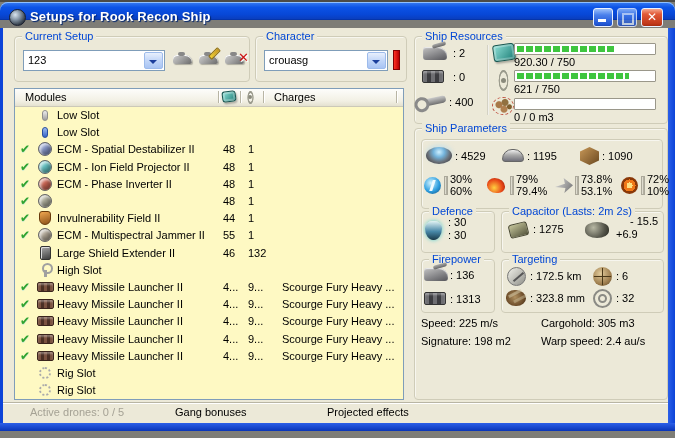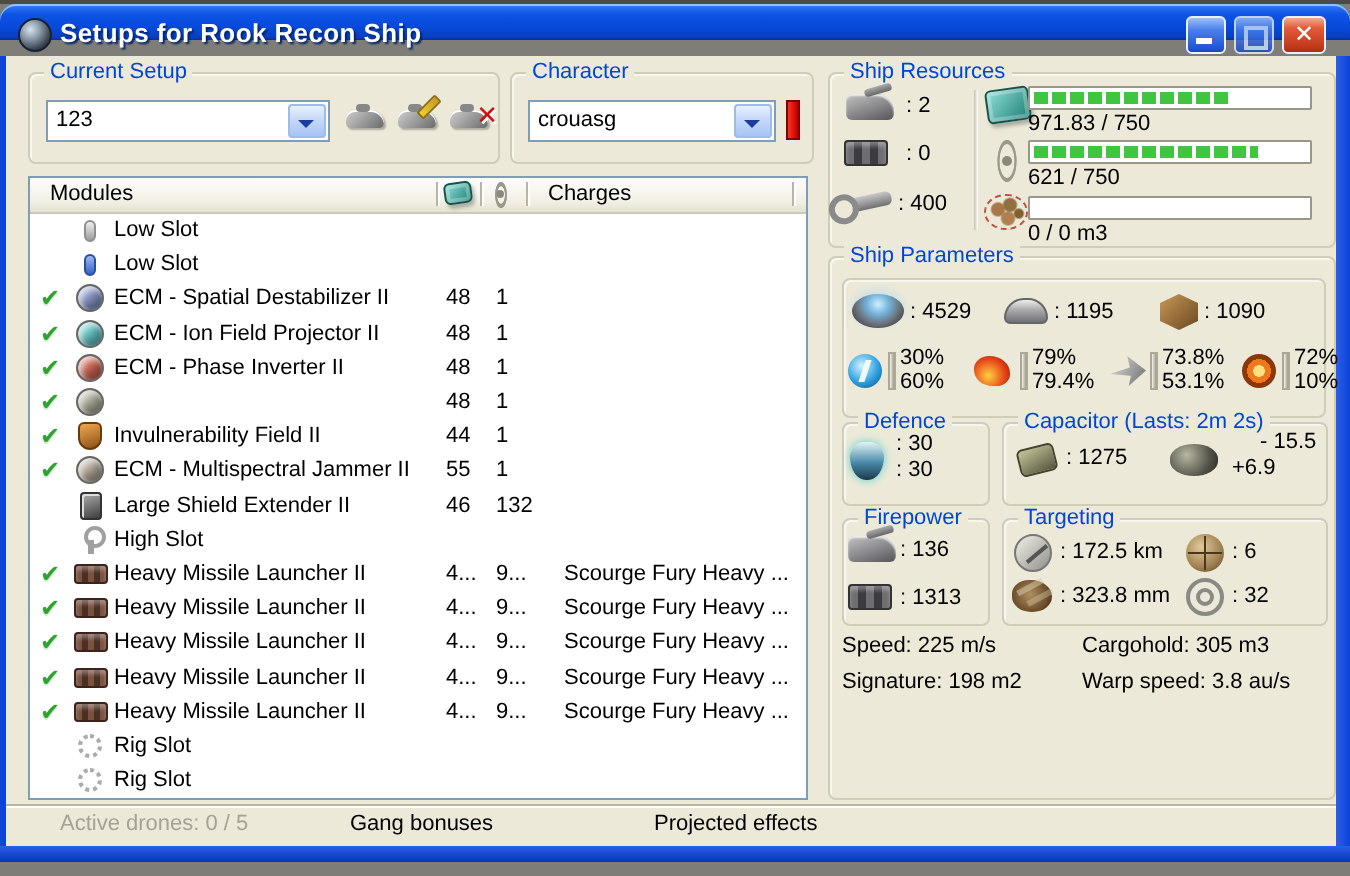--- a/index.html
+++ b/index.html
@@ -49,21 +49,21 @@
   .ov-x::after{content:"\2715";position:absolute;right:-2px;top:-1px;color:#CC1010;font-weight:bold;font-size:13px;text-shadow:1px 1px 0 #fff;}
   .redbar{position:absolute;width:7px;height:20px;background:linear-gradient(90deg,#FF3020,#B80000);border:1px solid #800000;box-sizing:border-box;}
 
   
   .bar{position:absolute;width:142px;height:12px;background:#fff;border:1px solid #9A978A;box-sizing:border-box;border-radius:1px;}
   .fill{position:absolute;left:2px;top:2px;height:6px;
     background:repeating-linear-gradient(90deg,#3FC53F 0 7px,rgba(0,0,0,0) 7px 9px);}
   .vsep{position:absolute;width:2px;background:linear-gradient(90deg,#C5C2AF,#FFFFFF);}
 
   
-  .modpanel{position:absolute;left:14px;top:88px;width:390px;height:312px;background:#ffffff;border:1px solid #7F9DB9;box-sizing:border-box;}
+  .modpanel{position:absolute;left:14px;top:88px;width:390px;height:312px;background:#fef9c3;border:1px solid #7F9DB9;box-sizing:border-box;}
   .mhead{position:absolute;left:0;top:0;width:100%;height:17px;background:linear-gradient(180deg,#FDFDFB,#F2F0E4 70%,#E4E1D0);border-bottom:1px solid #CCC9B8;}
   .mhead .htxt{position:absolute;top:2px;}
   .hsep{position:absolute;top:2px;width:1px;height:12px;background:#B8B5A4;box-shadow:1px 0 0 #fff;}
   .mlist{position:absolute;left:0;top:18px;width:100%;height:292px;overflow:hidden;}
   .mrow{position:absolute;left:0;width:100%;height:17px;}
   .chk{position:absolute;left:5px;top:1px;width:14px;color:#2FA32F;font-size:12px;font-weight:bold;text-shadow:0 1px 0 #CFEACF;}
   .micon{position:absolute;left:22px;top:1px;width:16px;height:15px;}
   .mname{position:absolute;left:42px;top:2px;white-space:nowrap;}
   .mcpu{position:absolute;left:208px;top:2px;}
   .mqty{position:absolute;left:233px;top:2px;}
@@ -181,21 +181,21 @@
     <span class="lbl" style="left:38px;top:10px;">: 2</span>
     <i class="ric i-launch2" style="left:7px;top:33px;"></i>
     <span class="lbl" style="left:38px;top:34px;">: 0</span>
     <i class="ric i-rigtool" style="left:3px;top:61px;"></i>
     <span class="lbl" style="left:34px;top:59px;">: 400</span>
     <span class="vsep" style="left:72px;top:8px;height:70px;"></span>
     <i class="ric i-cpu" style="left:78px;top:7px;"></i>
     <div class="bar" style="left:99px;top:6px;">
         <span class="fill" style="width: calc(72% - 4px);"></span>
       </div>
-    <span class="lbl" style="left:99px;top:19px;">971.83 / 750</span>
+    <span class="lbl" style="left:99px;top:19px;">920.30 / 750</span>
     <i class="ric i-atom" style="left:78px;top:33px;">
         <i></i>
       </i>
     <div class="bar" style="left:99px;top:33px;">
         <span class="fill" style="width: calc(83% - 4px);"></span>
       </div>
     <span class="lbl" style="left:99px;top:46px;">621 / 750</span>
     <i class="ric i-drone" style="left:77px;top:60px;"></i>
     <div class="bar" style="left:99px;top:61px;"></div>
     <span class="lbl" style="left:99px;top:74px;">0 / 0 m3</span>
@@ -451,20 +451,20 @@
       <span class="lbl" style="left:114px;top:10px;">: 6</span>
       <i class="ric i-scanres" style="left:4px;top:30px;"></i>
       <span class="lbl" style="left:28px;top:32px;">: 323.8 mm</span>
       <i class="ric i-sensor" style="left:91px;top:29px;"></i>
       <span class="lbl" style="left:114px;top:32px;">: 32</span>
     </div>
 
     <span class="lbl" style="left:6px;top:188px;">Speed: 225 m/s</span>
     <span class="lbl" style="left:126px;top:188px;">Cargohold: 305 m3</span>
     <span class="lbl" style="left:6px;top:206px;">Signature: 198 m2</span>
-    <span class="lbl" style="left:126px;top:206px;">Warp speed: 3.8 au/s</span>
+    <span class="lbl" style="left:126px;top:206px;">Warp speed: 2.4 au/s</span>
   </div>
 
   <div class="statusdiv"></div>
   <span class="lbl dis" style="left:30px;top:406px;">Active drones: 0 / 5</span>
   <span class="lbl" style="left:175px;top:406px;">Gang bonuses</span>
   <span class="lbl" style="left:303px;top:406px;padding-left:24px;">Projected effects</span>
 </div>
 
 </body></html>

